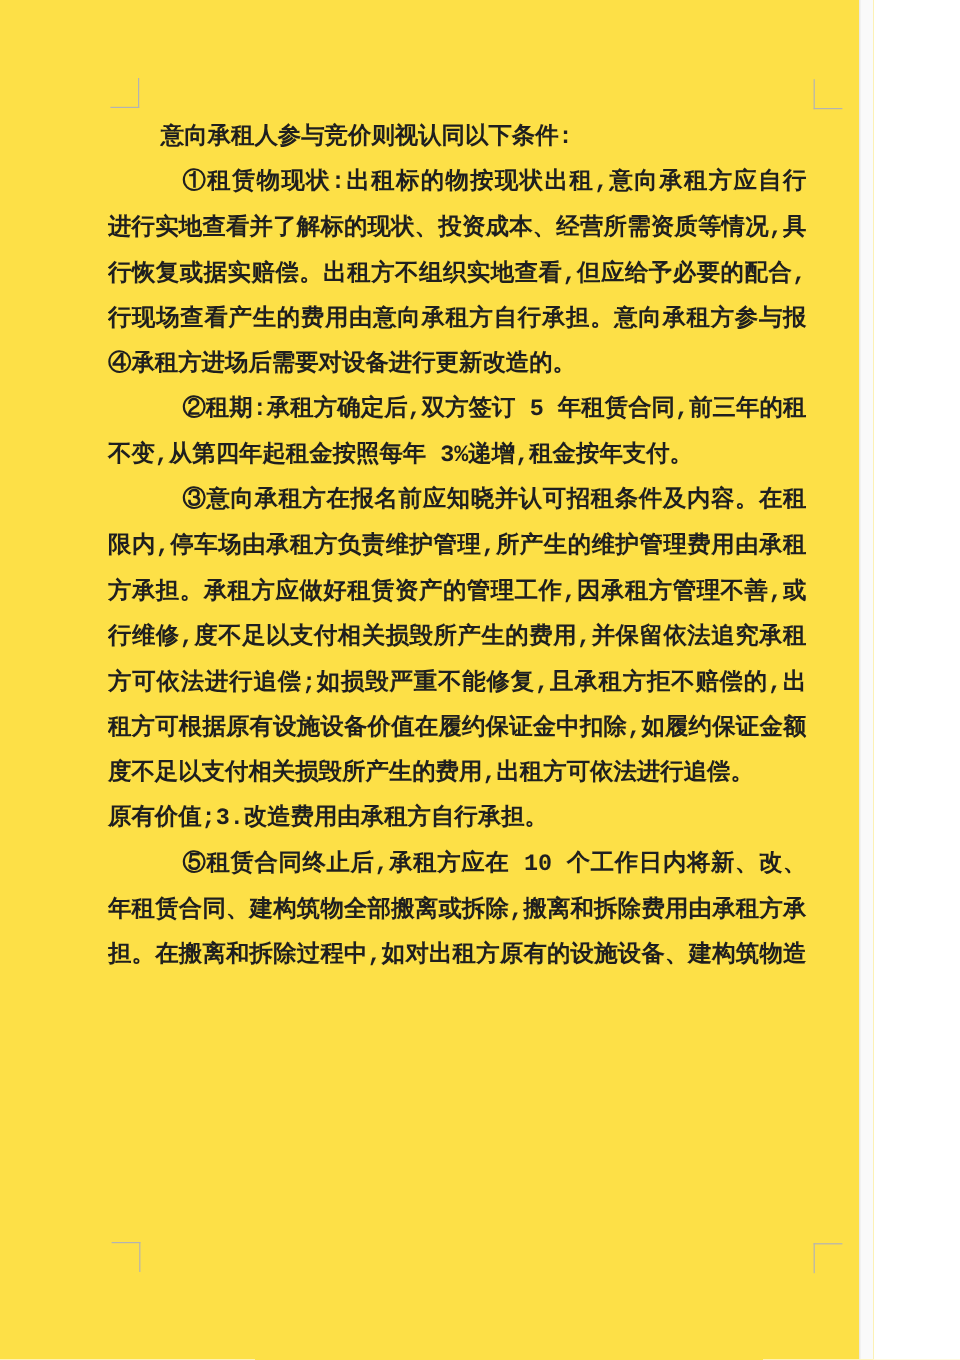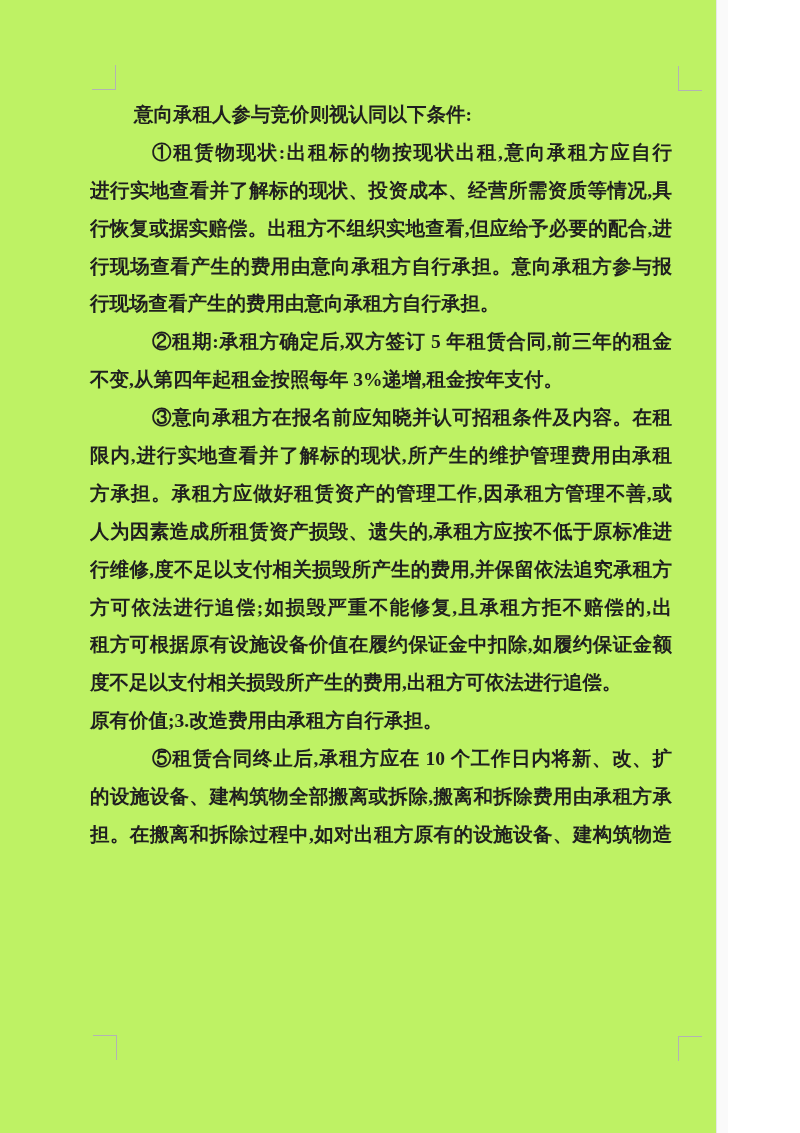--- a/index.html
+++ b/index.html
@@ -4,23 +4,23 @@
 <style>
   html, body {
     margin: 0;
     padding: 0;
     background: #ffffff;
   }
   .canvas {
     position: relative;
     width: 728px;
     height: 1133px;
-    background: #bef264;
+    background: #fde047;
     overflow: hidden;
-    font-family: Liberation Serif, serif;
+    font-family: Liberation Mono, monospace;
   }
   
   .page-edge {
     position: absolute;
     top: 0;
     right: 0;
     width: 11px;
     height: 100%;
     background: #fafafa;
     border-left: 1px solid #e7e7e7;
@@ -69,30 +69,29 @@
   <div class="mark mark-tr"></div>
   <div class="mark mark-bl"></div>
   <div class="mark mark-br"></div>
 
   <div class="text-block">
     <div class="ln ind2 end">意向承租人参与竞价则视认同以下条件:</div>
     <div class="ln ind3 j">①租赁物现状:出租标的物按现状出租,意向承租方应自行</div>
     <div class="ln j">进行实地查看并了解标的现状、投资成本、经营所需资质等情况,具</div>
     <div class="ln j">行恢复或据实赔偿。出租方不组织实地查看,但应给予必要的配合,进</div>
     <div class="ln j">行现场查看产生的费用由意向承租方自行承担。意向承租方参与报名,</div>
-    <div class="ln end">行现场查看产生的费用由意向承租方自行承担。</div>
+    <div class="ln end">④承租方进场后需要对设备进行更新改造的。</div>
     <div class="ln ind3 j">②租期:承租方确定后,双方签订 5 年租赁合同,前三年的租金</div>
     <div class="ln end">不变,从第四年起租金按照每年 3%递增,租金按年支付。</div>
     <div class="ln ind3 j">③意向承租方在报名前应知晓并认可招租条件及内容。在租赁期</div>
-    <div class="ln j">限内,进行实地查看并了解标的现状,所产生的维护管理费用由承租</div>
+    <div class="ln j">限内,停车场由承租方负责维护管理,所产生的维护管理费用由承租</div>
     <div class="ln j">方承担。承租方应做好租赁资产的管理工作,因承租方管理不善,或</div>
-    <div class="ln j">人为因素造成所租赁资产损毁、遗失的,承租方应按不低于原标准进</div>
     <div class="ln j">行维修,度不足以支付相关损毁所产生的费用,并保留依法追究承租方</div>
     <div class="ln j">方可依法进行追偿;如损毁严重不能修复,且承租方拒不赔偿的,出</div>
     <div class="ln j">租方可根据原有设施设备价值在履约保证金中扣除,如履约保证金额</div>
     <div class="ln end">度不足以支付相关损毁所产生的费用,出租方可依法进行追偿。</div>
     <div class="ln end">原有价值;3.改造费用由承租方自行承担。</div>
     <div class="ln ind3 j">⑤租赁合同终止后,承租方应在 10 个工作日内将新、改、扩建</div>
-    <div class="ln j">的设施设备、建构筑物全部搬离或拆除,搬离和拆除费用由承租方承</div>
+    <div class="ln j">年租赁合同、建构筑物全部搬离或拆除,搬离和拆除费用由承租方承</div>
     <div class="ln j">担。在搬离和拆除过程中,如对出租方原有的设施设备、建构筑物造</div>
   </div>
 
 </div>
 
 </body></html>

